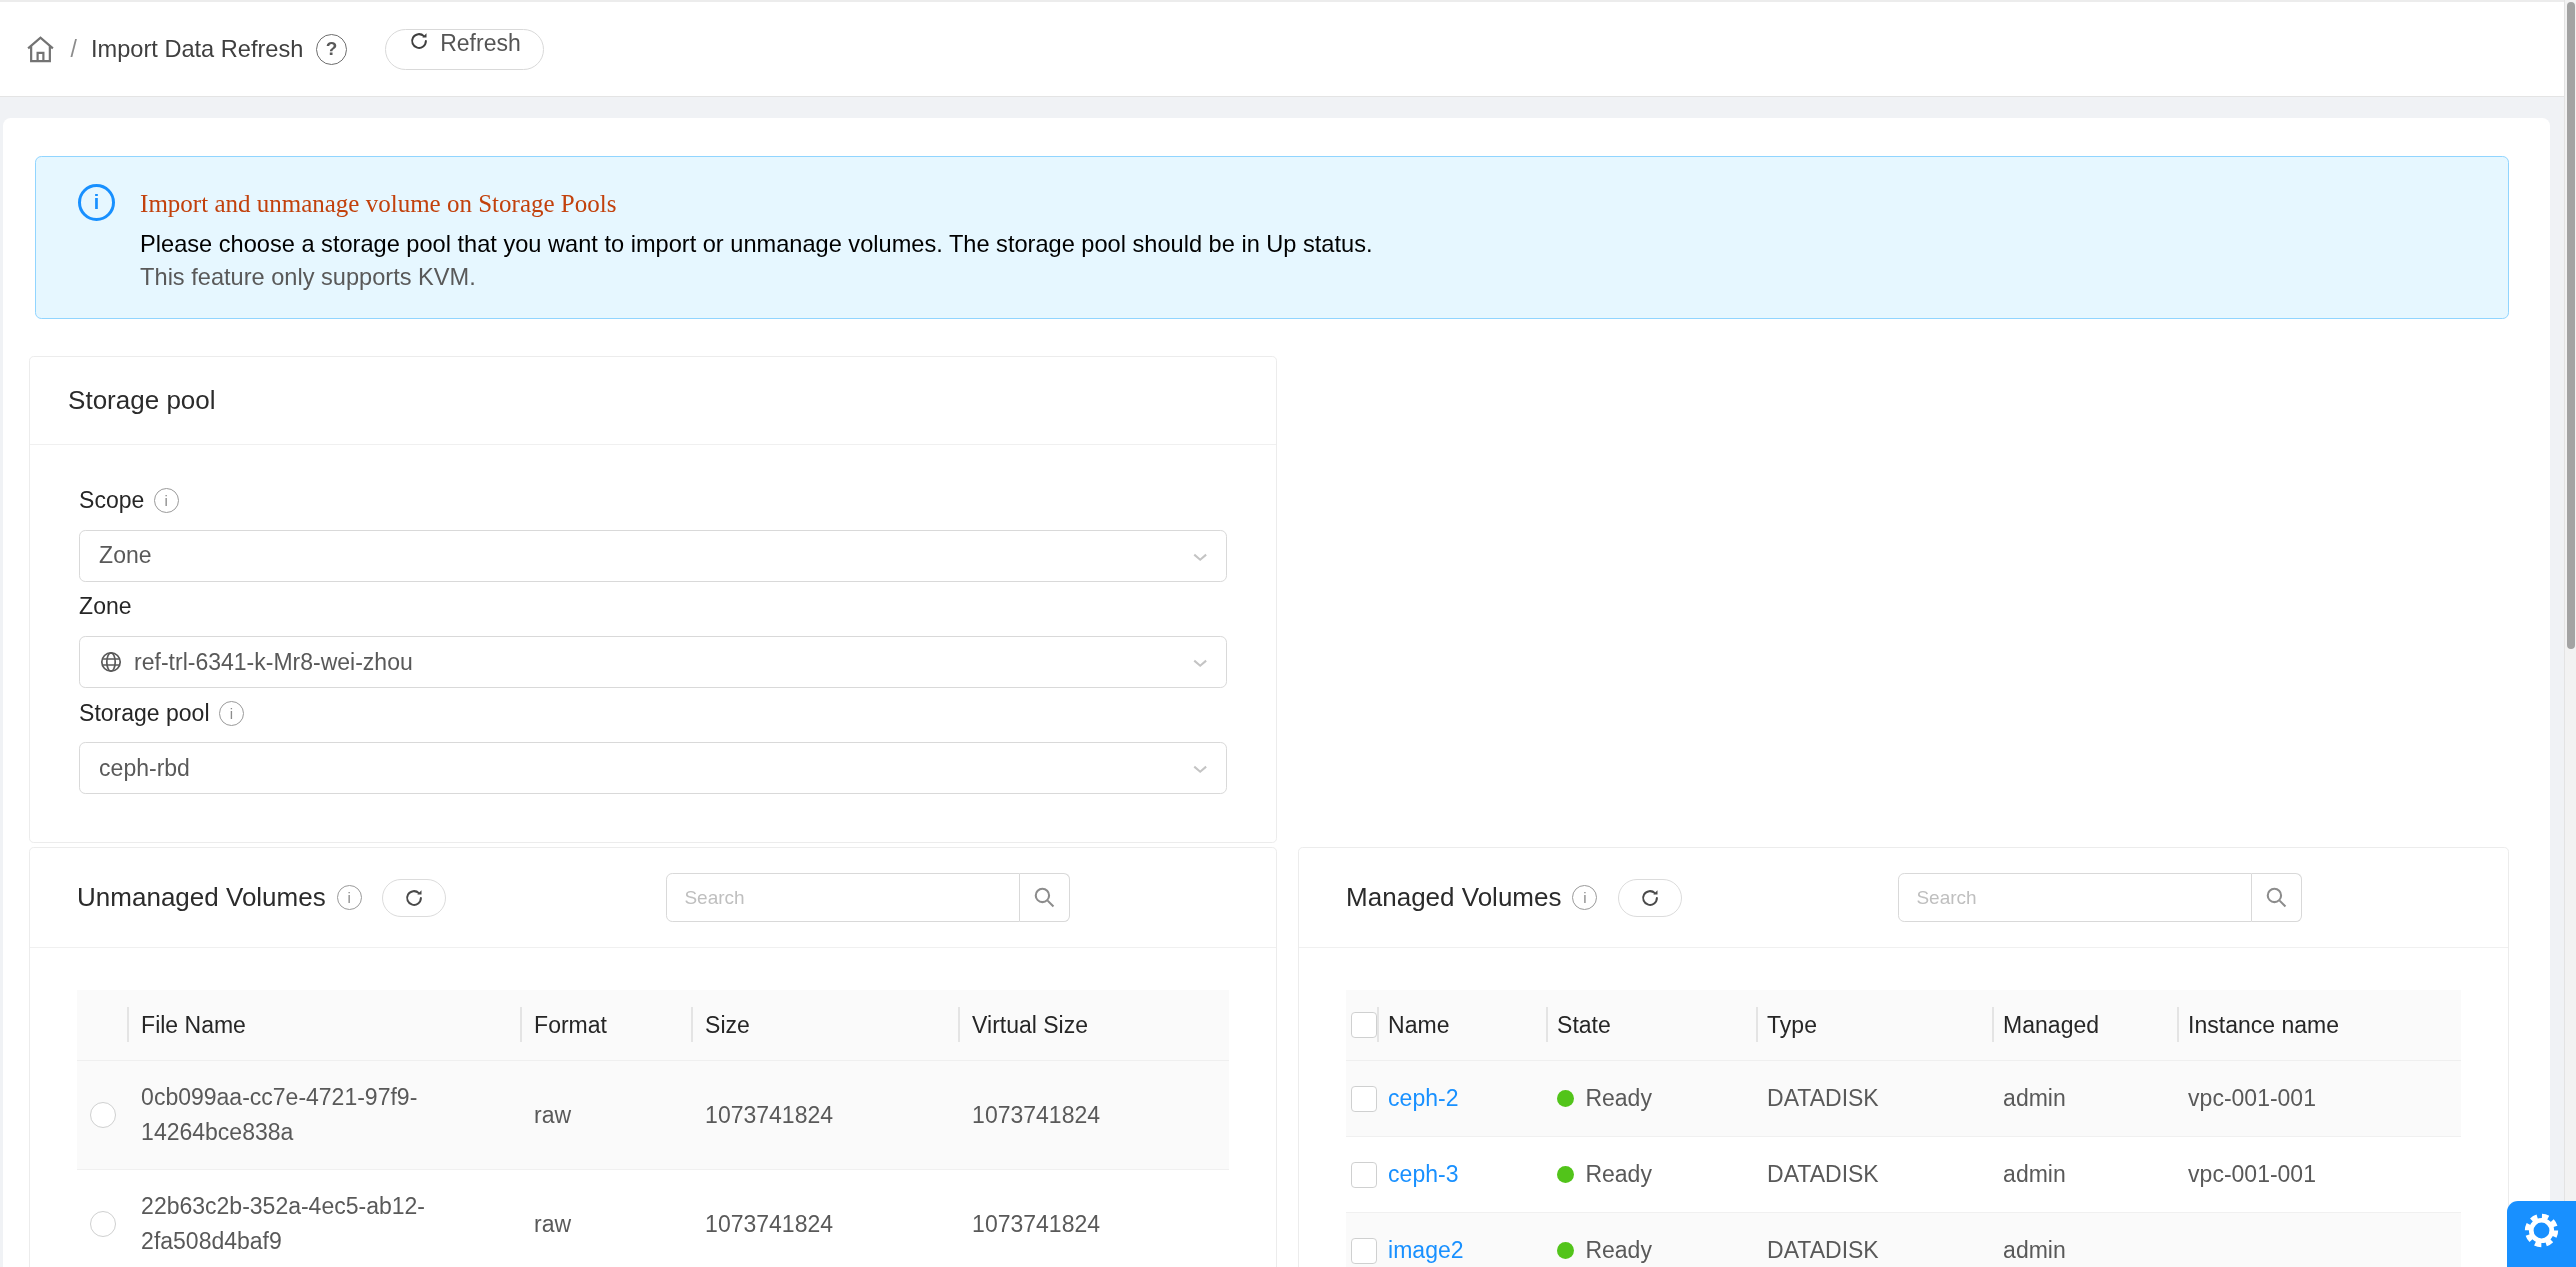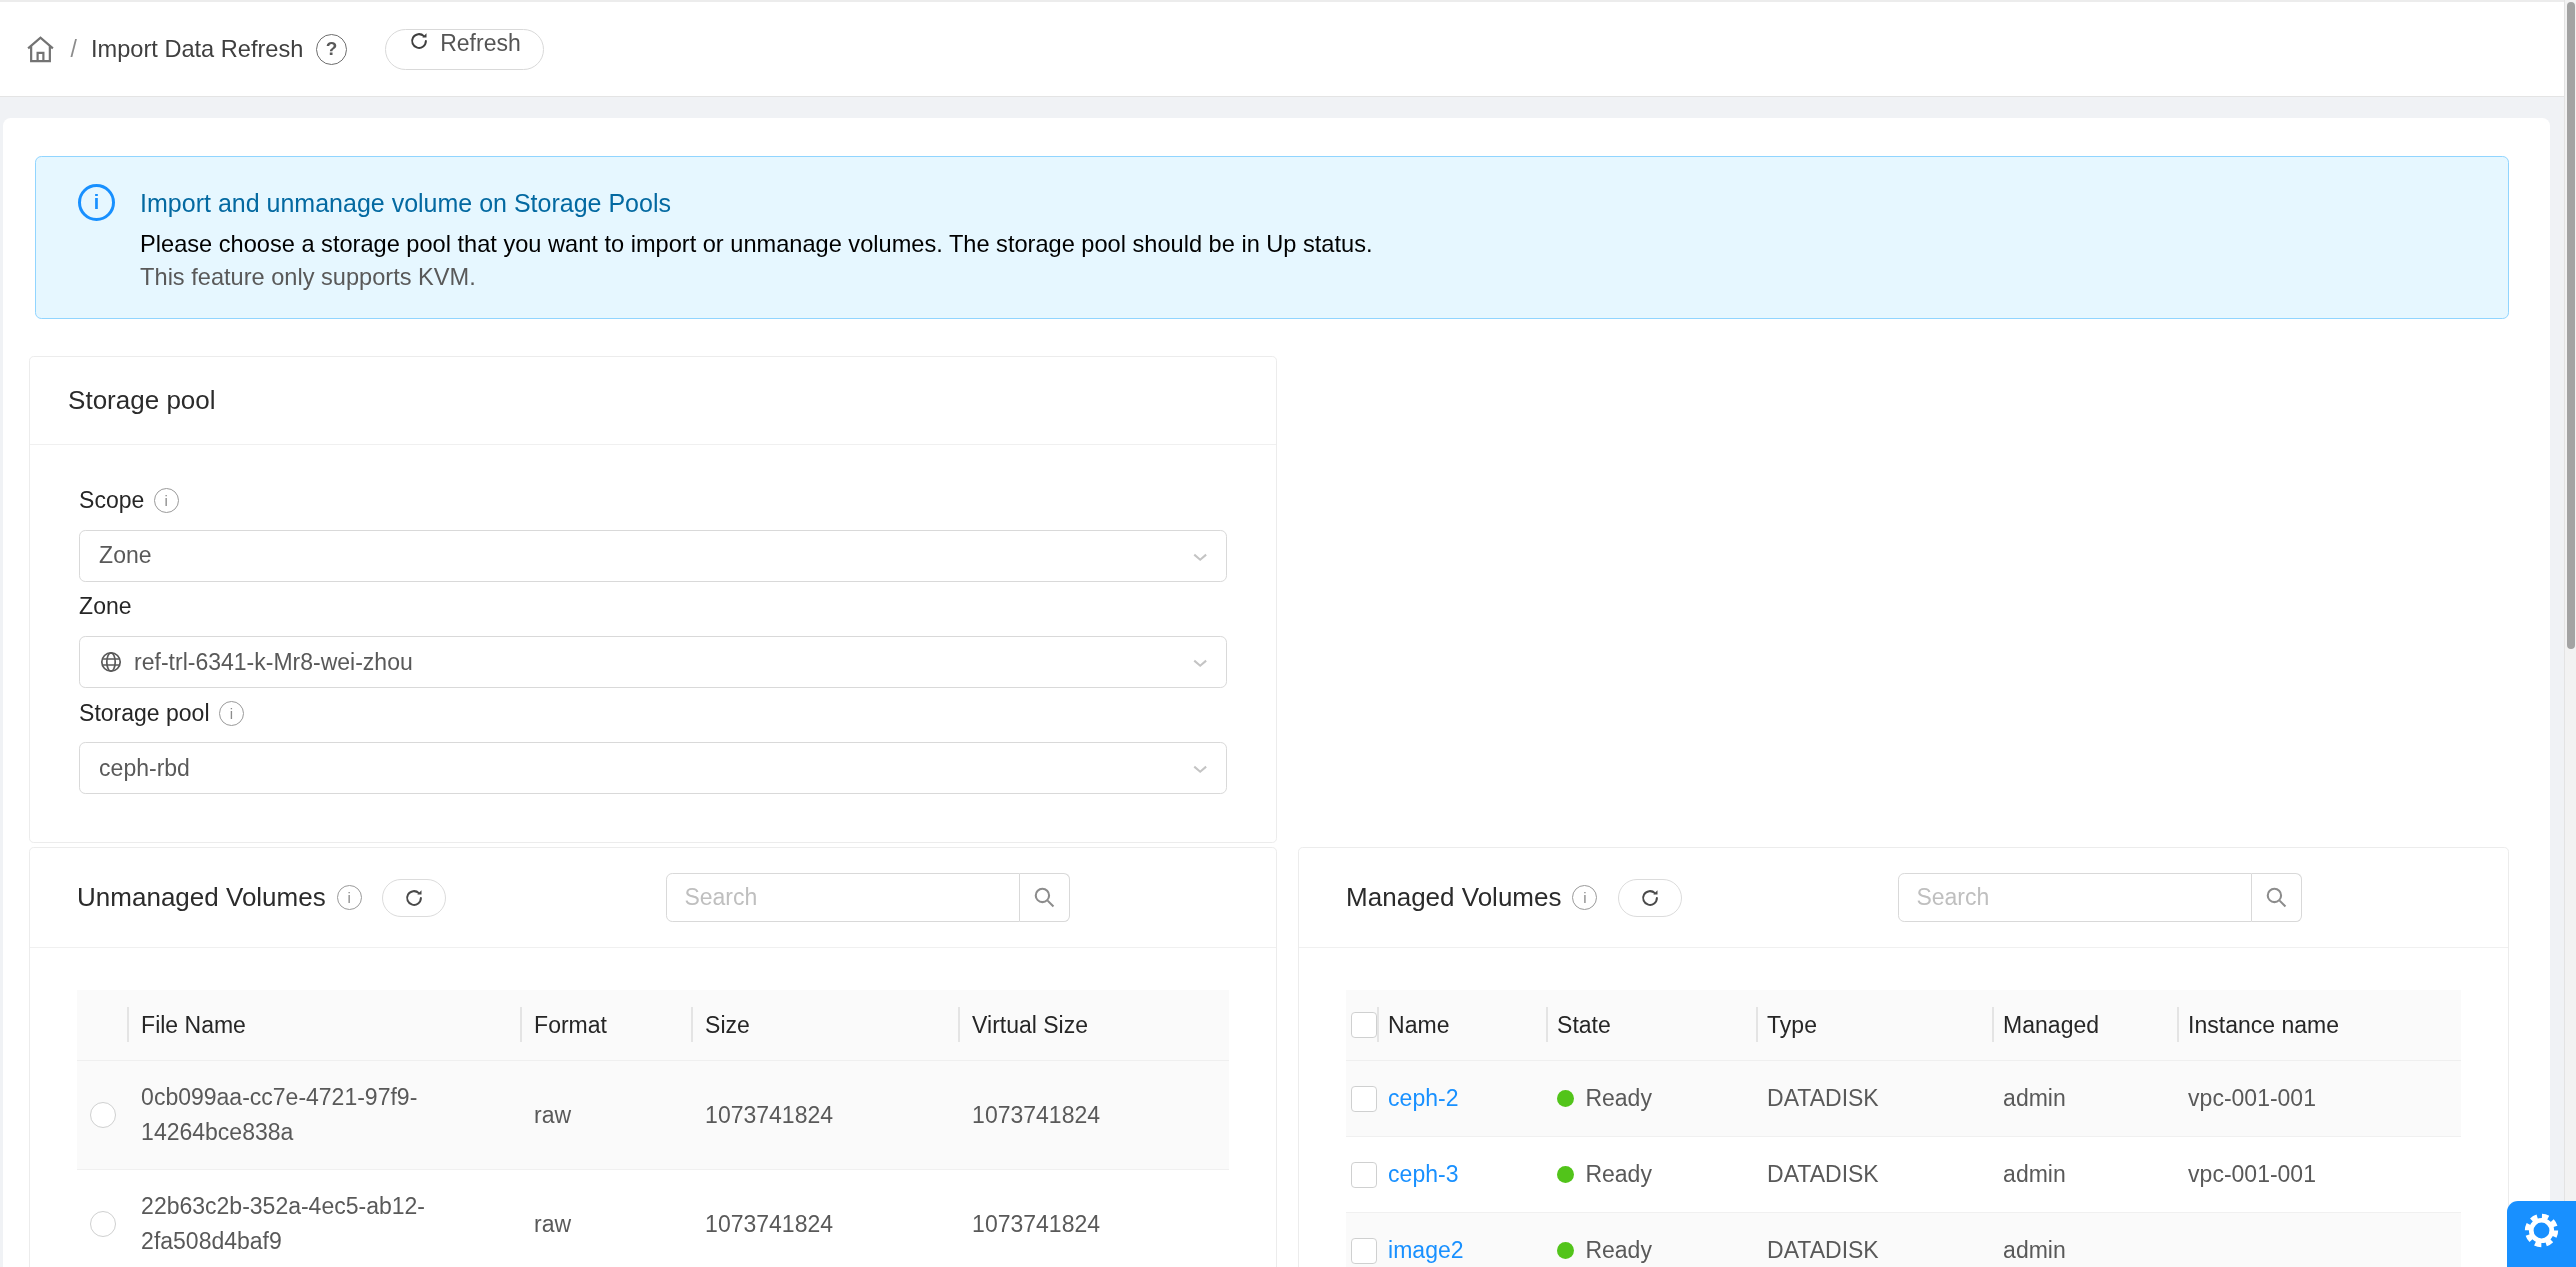--- a/index.html
+++ b/index.html
@@ -23,21 +23,21 @@
   .main-panel { position:absolute; left:3.1px; top:118px; width:2547px; height:1178px;
     background:#fff; border-radius:7.9px 7.9px 0 0; }
 
   
   .banner { position:absolute; left:32px; top:38px; width:2474px; height:163px;
     background:#e6f7ff; border:1.6px solid #91d5ff; border-radius:6.3px; }
   .banner-icon { position:absolute; left:42px; top:27px; width:37px; height:37px;
     border:3.1px solid #1890ff; border-radius:50%; color:#1890ff; font-size:19.6px;
     font-weight:bold; display:flex; align-items:center; justify-content:center; }
   .banner-title { position:absolute; left:104px; top:29px; height:35px; line-height:35px;
-    font-size:25px; color:#0369a1; }
+    font-size:25px; color:#c2410c;font-family:Liberation Serif, serif; }
   .banner-line1 { position:absolute; left:104px; top:70px; height:35px; line-height:35px;
     font-size:23.6px; color:#000000; }
   .banner-line2 { position:absolute; left:104px; top:103px; height:35px; line-height:35px;
     font-size:23.6px; color:#595959; }
 
   
   .card { position:absolute; background:#fff; border:1.6px solid #ececec; border-radius:4.7px; }
   .sp-card { left:26px; top:238px; width:1248px; height:487px; }
   .um-card { left:26px; top:729px; width:1248px; height:581px; }
   .mg-card { left:1295px; top:729px; width:1211px; height:581px; }
@@ -59,21 +59,21 @@
   
   .vol-head { height:100px; border-bottom:1.6px solid #f0f0f0; display:flex;
     align-items:center; padding:0 47px; }
   .vol-title { font-size:26px; font-weight:500; color:#2b2b2b; }
   .vol-head .info-i { margin-left:11px; }
   .reload-pill { margin-left:20.4px; width:64px; height:38px; border:1.6px solid #dcdcdc;
     border-radius:19px; background:#fff; display:flex; align-items:center;
     justify-content:center; cursor:pointer; }
   .search-group { margin-left:auto; margin-right:159px; display:flex; height:49px; width:404px; }
   .search-input { flex:1; min-width:0; border:1.6px solid #d9d9d9; border-right:0.8px solid #d9d9d9;
-    border-radius:6.3px 0 0 6.3px; padding:0 17.3px; font-size:23px; color:#444;
+    border-radius:6.3px 0 0 6.3px; padding:0 17.3px; font-size:19px; color:#444;
     font-family:"Liberation Sans", sans-serif; outline:none; }
   .search-input::placeholder { color:#bfbfbf; }
   .search-btn { width:50px; border:1.6px solid #d9d9d9; border-left:none;
     border-radius:0 6.3px 6.3px 0; background:#fff; display:flex; align-items:center;
     justify-content:center; cursor:pointer; }
 
   .vol-body { padding:42px 47px 0; }
 
   
   .tr { display:grid; }

